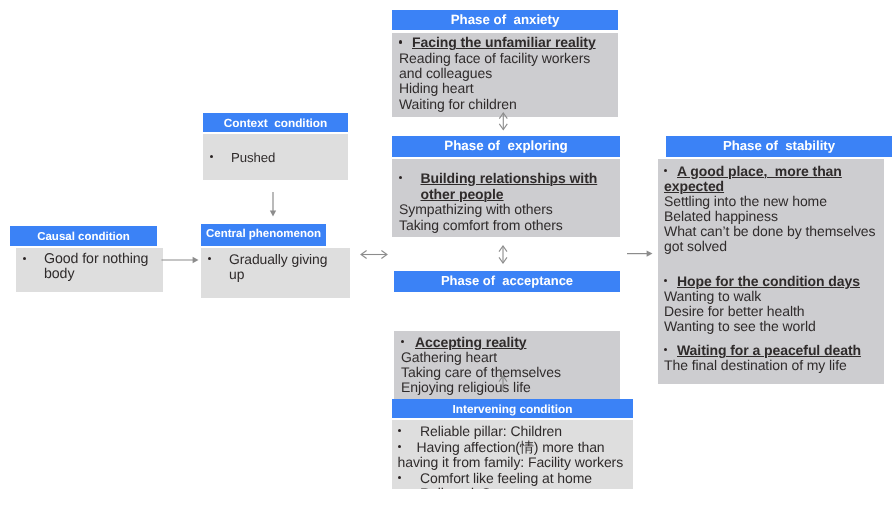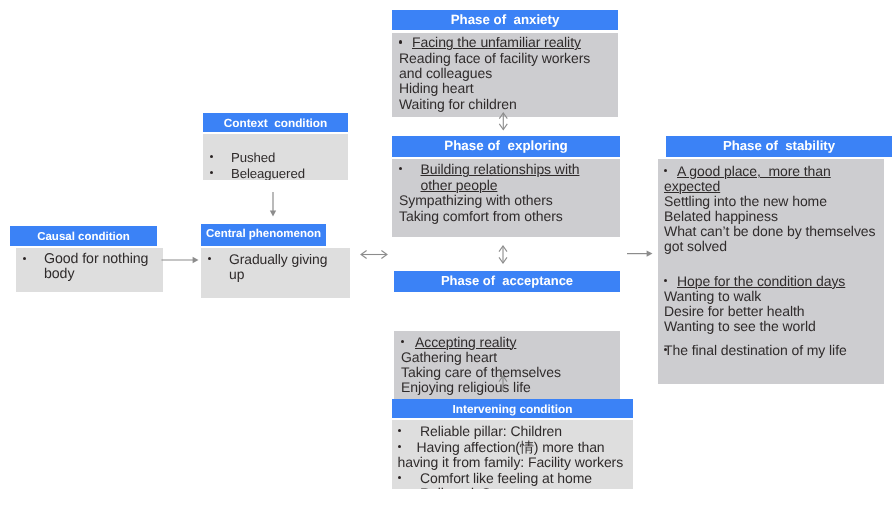--- a/index.html
+++ b/index.html
@@ -16,52 +16,51 @@
   .ln{white-space:pre;position:relative;box-sizing:border-box;}
   .bdy .ln{padding-left:var(--tx,0px);}
   .bdy .ln.hasbul,.bdy .ln.indent{padding-left:var(--bx,0px);}
   .ln.gap{margin-top:15px;}
   .bdy .ln[data-name="intervening-condition-line-1"]{padding-left:24.5px;}
   .bdy .ln[data-name="phase-of-stability-line-6"]{margin-top:19.5px;}
   .bdy .ln[data-name="phase-of-stability-line-10"]{margin-top:8.4px;}
   .bul{position:absolute;display:none;width:3.3px;height:3.3px;border-radius:50%;
        background:#2a2323;left:var(--bulx,0px);top:var(--buly,5px);}
   .bul.on{display:block;}
-  .t.u{text-decoration:underline;text-underline-offset:1px;text-decoration-thickness:1px;}
+  .t.u{text-decoration:underline;text-underline-offset:1px;text-decoration-thickness:1px;font-weight:bold;}
   svg.arrows{position:absolute;left:0;top:0;width:892px;height:522px;pointer-events:none;overflow:visible;}
 </style>
 </head>
 <body>
 
 <div id="stage" data-name="diagram-canvas">
   <div class="hdr" data-name="causal-condition-header" style="left:10px;top:226px;width:147.0px;height:20.0px;font-size:11.5px;line-height:23px;"><span data-name="causal-condition-header-label">Causal condition</span></div>
   <div class="bdy bd-light" data-name="causal-condition-body" style="left:16px;top:248px;width:147.0px;height:44.0px;font-size:14.2px;padding-top:3.7px;line-height:14.9px;--tx:28px;--bx:28px;--bulx:7px;--buly:5px;">
     <div class="ln hasbul" data-name="causal-condition-line-0"><span class="bul on" data-name="bullet-icon"></span><span class="t" data-name="line-text">Good for nothing</span></div>
     <div class="ln indent" data-name="causal-condition-line-1"><span class="t" data-name="line-text">body</span></div>
   </div>
   <div class="hdr" data-name="context-condition-header" style="left:203px;top:113px;width:145.0px;height:19.0px;font-size:11.8px;line-height:21.5px;"><span data-name="context-condition-header-label">Context  condition</span></div>
   <div class="bdy bd-light" data-name="context-condition-body" style="left:203px;top:134px;width:145.0px;height:46.0px;font-size:13.2px;padding-top:16px;line-height:15.9px;--tx:28px;--bx:28px;--bulx:7px;--buly:5px;">
     <div class="ln hasbul" data-name="context-condition-line-0"><span class="bul on" data-name="bullet-icon"></span><span class="t" data-name="line-text">Pushed</span></div>
-    <div class="ln hasbul" data-name="context-condition-line-1"><span class="bul on" data-name="bullet-icon"></span><span class="t" data-name="line-text">Beleaguered</span></div>
   </div>
   <div class="hdr" data-name="central-phenomenon-header" style="left:201px;top:224px;width:125px;height:22.0px;font-size:11.5px;line-height:21px;"><span data-name="central-phenomenon-header-label">Central phenomenon</span></div>
   <div class="bdy bd-light" data-name="central-phenomenon-body" style="left:201px;top:248px;width:149.0px;height:50.0px;font-size:13.9px;padding-top:3.7px;line-height:15.5px;--tx:28px;--bx:28px;--bulx:7px;--buly:5px;">
     <div class="ln hasbul" data-name="central-phenomenon-line-0"><span class="bul on" data-name="bullet-icon"></span><span class="t" data-name="line-text">Gradually giving</span></div>
     <div class="ln indent" data-name="central-phenomenon-line-1"><span class="t" data-name="line-text">up</span></div>
   </div>
   <div class="hdr" data-name="phase-of-anxiety-header" style="left:392px;top:9.8px;width:226.0px;height:20.4px;font-size:13.3px;line-height:19.4px;"><span data-name="phase-of-anxiety-header-label">Phase of  anxiety</span></div>
   <div class="bdy bd-dark" data-name="phase-of-anxiety-body" style="left:392px;top:33px;width:226.0px;height:84.0px;font-size:14px;padding-top:2.4px;line-height:15.3px;--tx:7px;--bx:20px;--bulx:7px;--buly:5px;">
     <div class="ln hasbul" data-name="phase-of-anxiety-line-0"><span class="bul on" data-name="bullet-icon"></span><span class="t u" data-name="line-text">Facing the unfamiliar reality</span></div>
     <div class="ln" data-name="phase-of-anxiety-line-1"><span class="t" data-name="line-text">Reading face of facility workers</span></div>
     <div class="ln" data-name="phase-of-anxiety-line-2"><span class="t" data-name="line-text">and colleagues</span></div>
     <div class="ln" data-name="phase-of-anxiety-line-3"><span class="t" data-name="line-text">Hiding heart</span></div>
     <div class="ln" data-name="phase-of-anxiety-line-4"><span class="t" data-name="line-text">Waiting for children</span></div>
   </div>
   <div class="hdr" data-name="phase-of-exploring-header" style="left:392px;top:135.8px;width:228.0px;height:21.2px;font-size:13.4px;line-height:20.2px;"><span data-name="phase-of-exploring-header-label">Phase of  exploring</span></div>
-  <div class="bdy bd-dark" data-name="phase-of-exploring-body" style="left:392px;top:159px;width:228.0px;height:78.0px;font-size:14px;padding-top:3px;line-height:15.5px;--tx:7px;--bx:28.5px;--bulx:7px;--buly:5px;">
+  <div class="bdy bd-dark" data-name="phase-of-exploring-body" style="left:392px;top:159px;width:228.0px;height:78.0px;font-size:14px;padding-top:12px;line-height:15.5px;--tx:7px;--bx:28.5px;--bulx:7px;--buly:5px;">
     <div class="ln hasbul" data-name="phase-of-exploring-line-0"><span class="bul on" data-name="bullet-icon"></span><span class="t u" data-name="line-text">Building relationships with</span></div>
     <div class="ln indent" data-name="phase-of-exploring-line-1"><span class="t u" data-name="line-text">other people</span></div>
     <div class="ln" data-name="phase-of-exploring-line-2"><span class="t" data-name="line-text">Sympathizing with others</span></div>
     <div class="ln" data-name="phase-of-exploring-line-3"><span class="t" data-name="line-text">Taking comfort from others</span></div>
   </div>
   <div class="hdr" data-name="phase-of-acceptance-header" style="left:394px;top:271px;width:226.0px;height:21.0px;font-size:13.0px;line-height:20px;"><span data-name="phase-of-acceptance-header-label">Phase of  acceptance</span></div>
   <div class="bdy bd-dark" data-name="phase-of-acceptance-body" style="left:394px;top:294px;width:226.0px;height:78.0px;font-size:14px;padding-top:3.5px;line-height:15.2px;margin-top:37px;--tx:7px;--bx:21px;--bulx:7px;--buly:5px;">
     <div class="ln hasbul" data-name="phase-of-acceptance-line-0"><span class="bul on" data-name="bullet-icon"></span><span class="t u" data-name="line-text">Accepting reality</span></div>
     <div class="ln" data-name="phase-of-acceptance-line-1"><span class="t" data-name="line-text">Gathering heart</span></div>
     <div class="ln" data-name="phase-of-acceptance-line-2"><span class="t" data-name="line-text">Taking care of themselves</span></div>
@@ -72,21 +71,21 @@
     <div class="ln hasbul" data-name="phase-of-stability-line-0"><span class="bul on" data-name="bullet-icon"></span><span class="t u" data-name="line-text">A good place,  more than</span></div>
     <div class="ln" data-name="phase-of-stability-line-1"><span class="t u" data-name="line-text">expected</span></div>
     <div class="ln" data-name="phase-of-stability-line-2"><span class="t" data-name="line-text">Settling into the new home</span></div>
     <div class="ln" data-name="phase-of-stability-line-3"><span class="t" data-name="line-text">Belated happiness</span></div>
     <div class="ln" data-name="phase-of-stability-line-4"><span class="t" data-name="line-text">What can’t be done by themselves</span></div>
     <div class="ln" data-name="phase-of-stability-line-5"><span class="t" data-name="line-text">got solved</span></div>
     <div class="ln hasbul gap" data-name="phase-of-stability-line-6"><span class="bul on" data-name="bullet-icon"></span><span class="t u" data-name="line-text">Hope for the condition days</span></div>
     <div class="ln" data-name="phase-of-stability-line-7"><span class="t" data-name="line-text">Wanting to walk</span></div>
     <div class="ln" data-name="phase-of-stability-line-8"><span class="t" data-name="line-text">Desire for better health</span></div>
     <div class="ln" data-name="phase-of-stability-line-9"><span class="t" data-name="line-text">Wanting to see the world</span></div>
-    <div class="ln hasbul gap" data-name="phase-of-stability-line-10"><span class="bul on" data-name="bullet-icon"></span></div>
+    <div class="ln hasbul gap" data-name="phase-of-stability-line-10"><span class="bul on" data-name="bullet-icon"></span><span class="t u" data-name="line-text">Waiting for a peaceful death</span></div>
     <div class="ln" data-name="phase-of-stability-line-11"><span class="t" data-name="line-text">The final destination of my life</span></div>
   </div>
   <div class="hdr" data-name="intervening-condition-header" style="left:392px;top:399px;width:241.0px;height:19.0px;font-size:11.8px;line-height:21px;"><span data-name="intervening-condition-header-label">Intervening condition</span></div>
   <div class="bdy bd-light" data-name="intervening-condition-body" style="left:392px;top:420px;width:241.0px;height:69px;font-size:14px;padding-top:4px;line-height:15.6px;--tx:5.5px;--bx:28px;--bulx:6px;--buly:5px;">
     <div class="ln hasbul" data-name="intervening-condition-line-0"><span class="bul on" data-name="bullet-icon"></span><span class="t" data-name="line-text">Reliable pillar: Children</span></div>
     <div class="ln hasbul" data-name="intervening-condition-line-1"><span class="bul on" data-name="bullet-icon"></span><span class="t" data-name="line-text">Having affection(情) more than</span></div>
     <div class="ln" data-name="intervening-condition-line-2"><span class="t" data-name="line-text">having it from family: Facility workers</span></div>
     <div class="ln hasbul" data-name="intervening-condition-line-3"><span class="bul on" data-name="bullet-icon"></span><span class="t" data-name="line-text">Comfort like feeling at home</span></div>
     <div class="ln hasbul" data-name="intervening-condition-line-4"><span class="bul on" data-name="bullet-icon"></span><span class="t" data-name="line-text">Relieved: System</span></div>
   </div>

